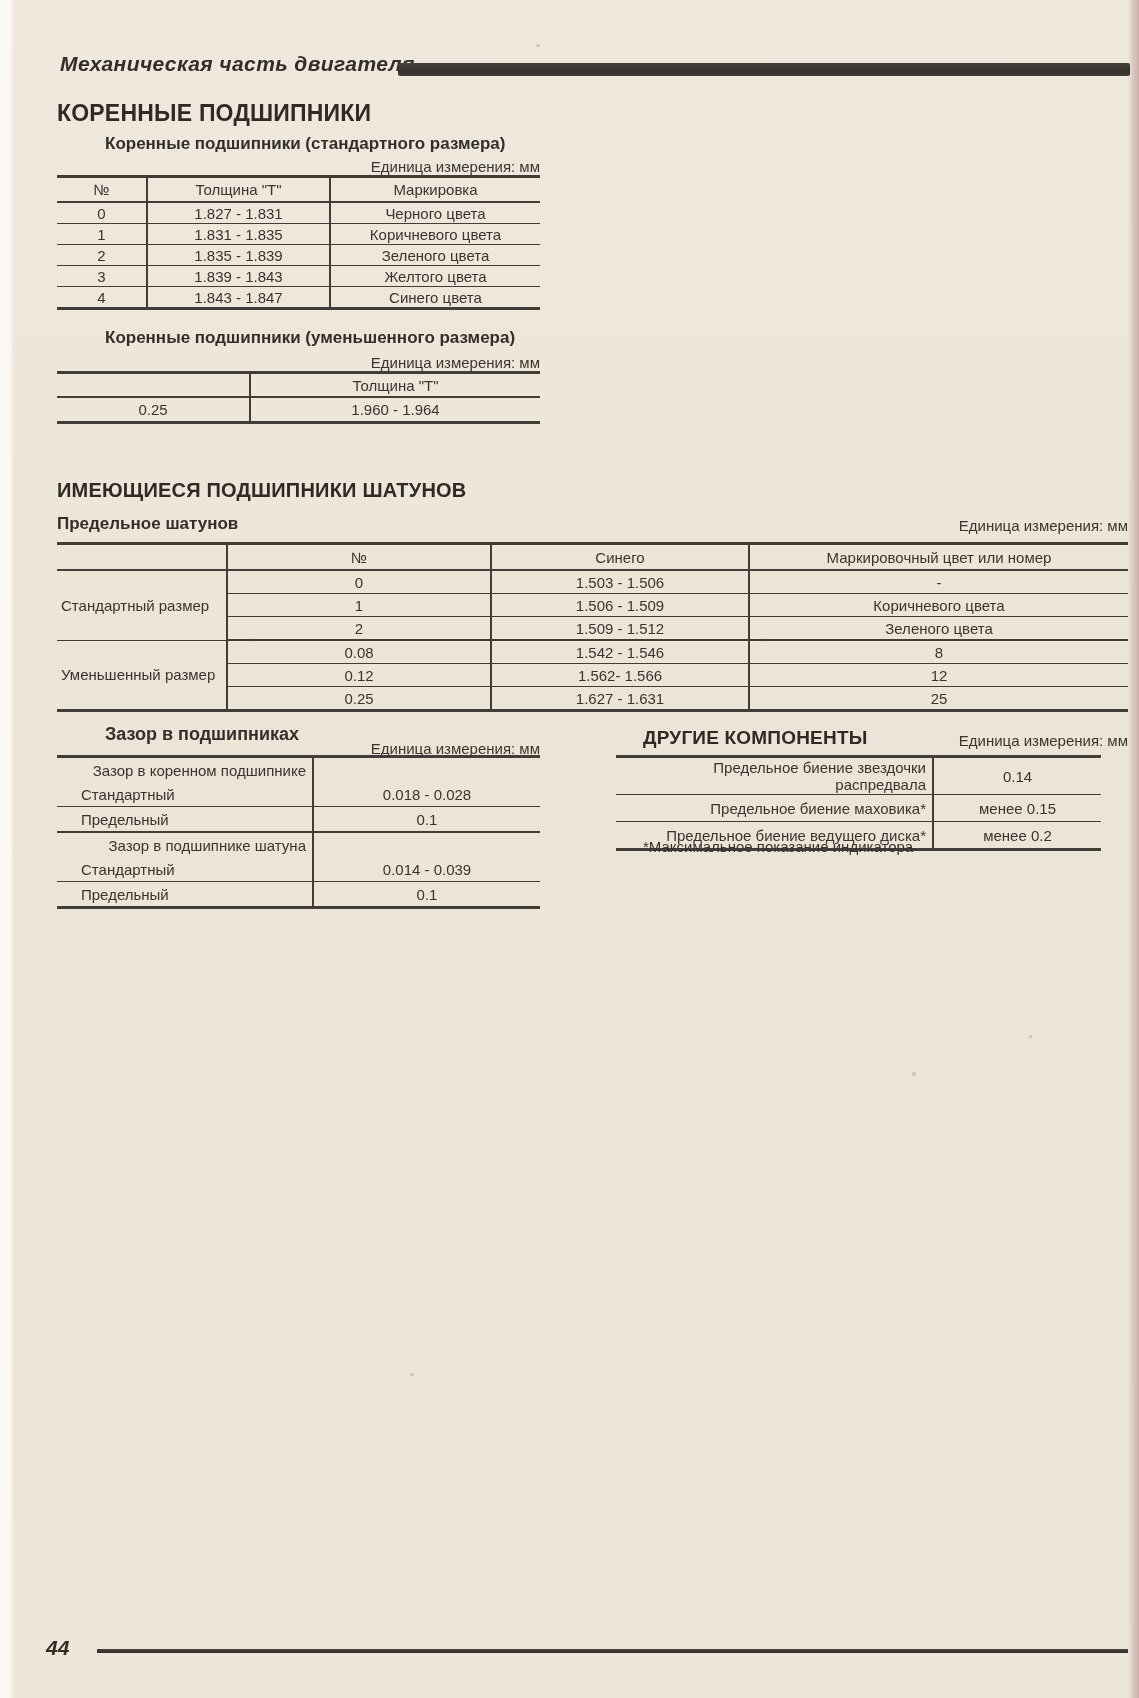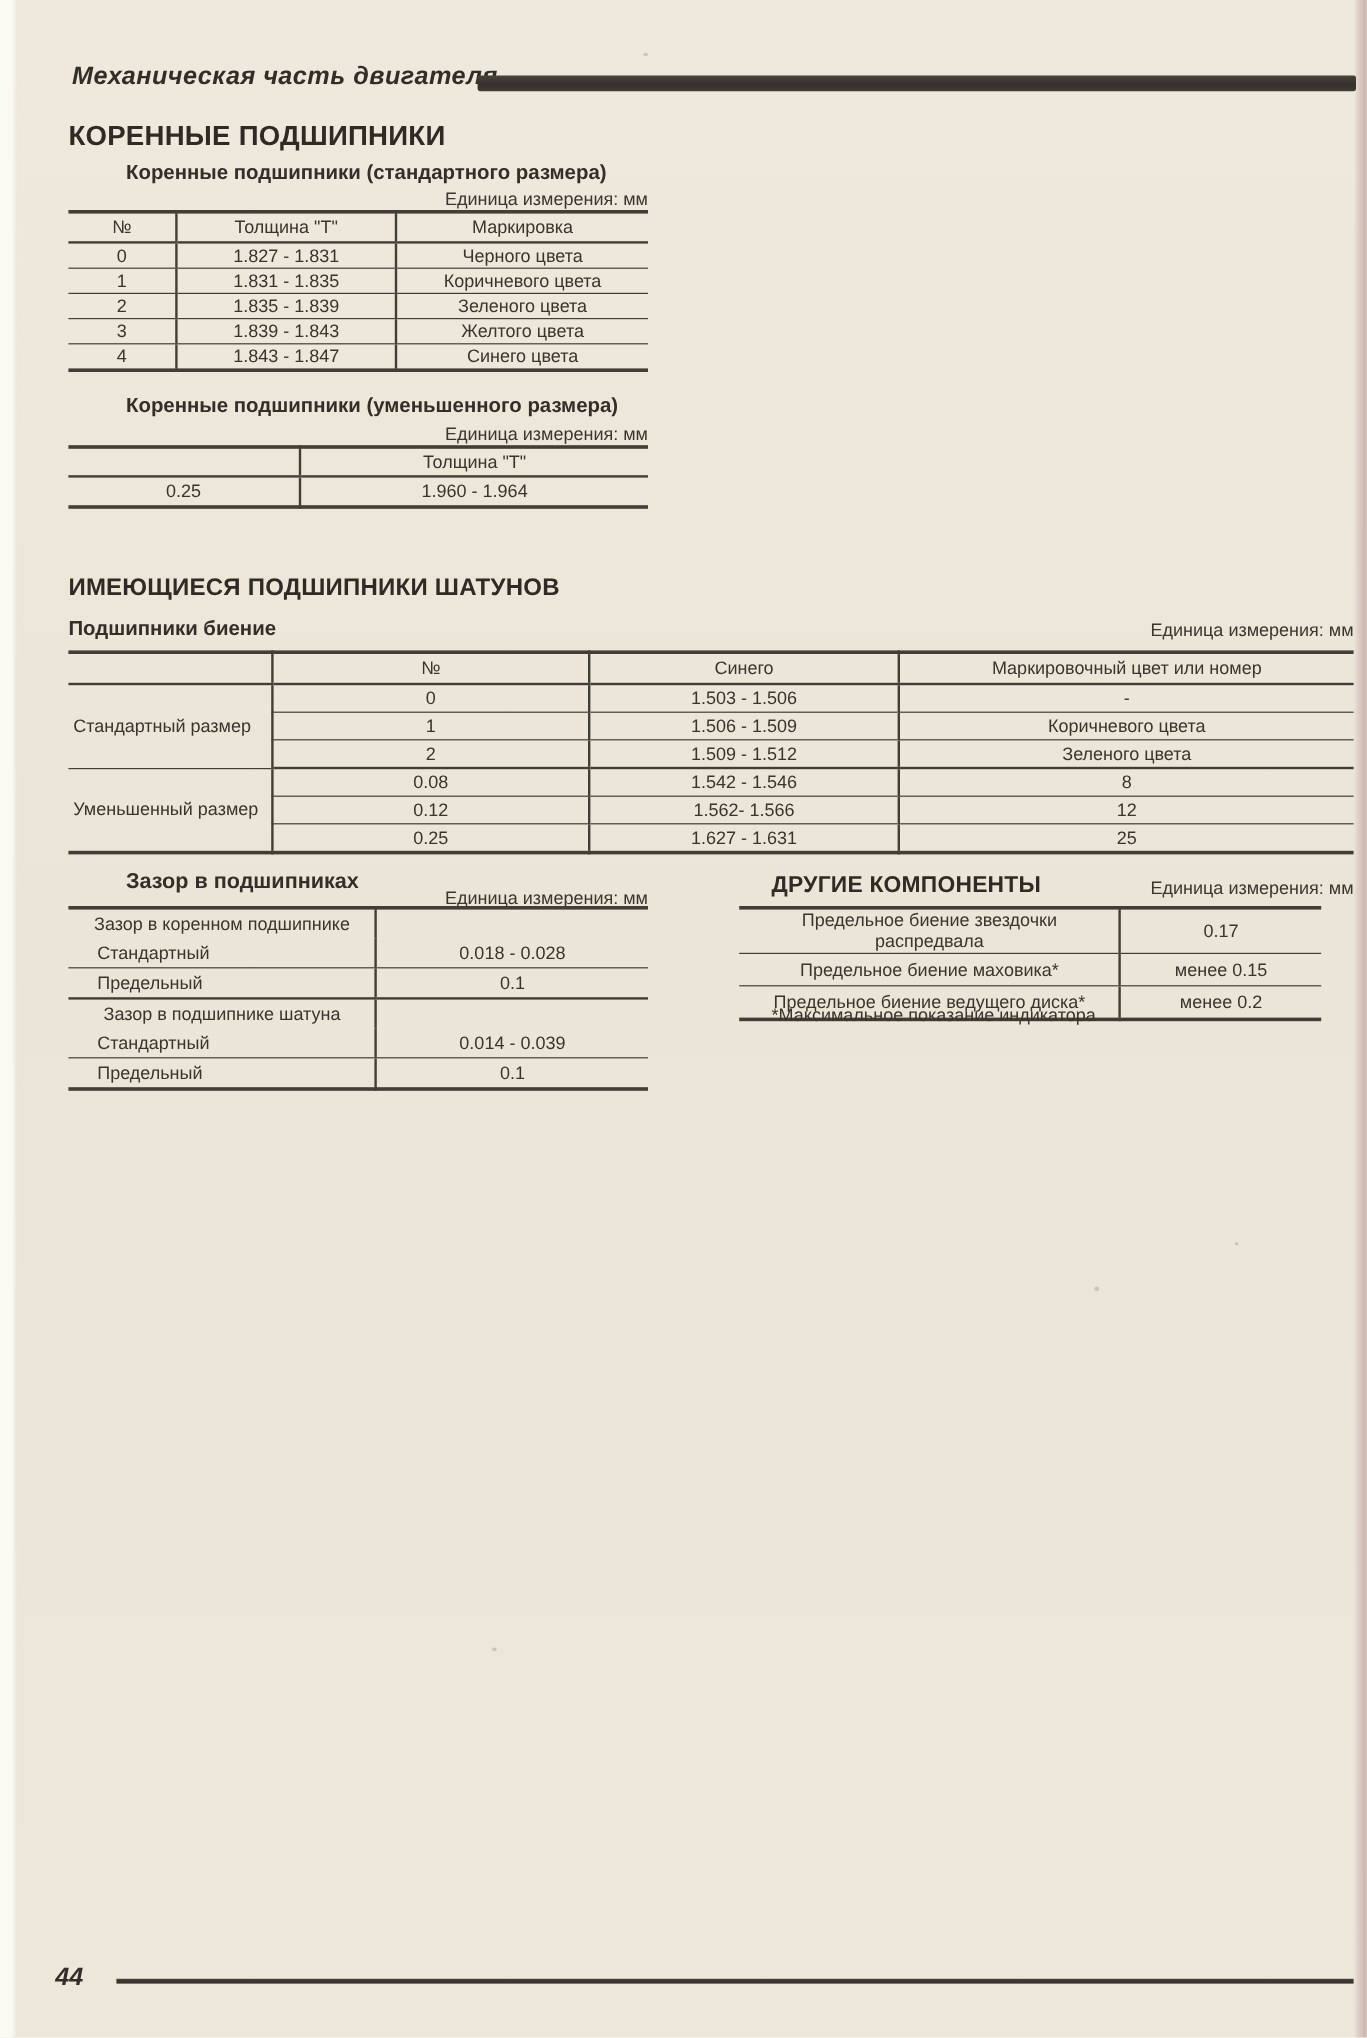--- a/index.html
+++ b/index.html
@@ -50,21 +50,21 @@
   .tbl th,.tbl td{
     font-weight:normal;text-align:center;vertical-align:middle;
     padding:1px 6px;border-bottom:1.5px solid var(--rule);
   }
   .tbl th+th,.tbl td+td{border-left:2px solid var(--rule);}
   .tbl thead th{border-bottom:2.5px solid var(--rule);}
   .tbl .rowlabel{text-align:left;padding-left:4px;border-right:2px solid var(--rule);}
   .tbl tr.grp-end td{border-bottom:2.5px solid var(--rule);}
   .tbl tr.noline td{border-bottom:none;}
   .tbl tr.thickline td{border-bottom:2.5px solid var(--rule);}
-  .tbl td.lbl{text-align:center;padding-left:7px;}
+  .tbl td.lbl{text-align:right;padding-left:7px;}
   .tbl td.lbl-ind{text-align:left;padding-left:24px;}
 
   .t1 th{height:21px;} .t1 td{height:18px;}
   .t2 th{height:20px;} .t2 td{height:21px;}
   .t3 th{height:22px;} .t3 td{height:20px;}
   .t4 td{height:22px;}
   .t5 td{height:24px;}
 
   .footnote{position:absolute;left:643px;top:838px;font-size:15px;color:#38332d;}
   .page-num{position:absolute;left:46px;top:1636px;font-size:21px;font-weight:bold;font-style:italic;color:#332d28;}
@@ -144,21 +144,21 @@
     <tbody>
       <tr>
         <td>0.25</td>
         <td>1.960 - 1.964</td>
       </tr>
     </tbody>
   </table>
 
   <div class="h1" style="top:479px;font-size:20px">ИМЕЮЩИЕСЯ ПОДШИПНИКИ ШАТУНОВ</div>
   <div class="titleline" style="left:57px;top:514px;width:1071px">
-    <span class="sub">Подшипники биение</span>
+    <span class="sub">Предельное шатунов</span>
     <span class="unit">Единица измерения: мм</span>
   </div>
 
   <table class="tbl t3" style="left:57px;top:542px;width:1071px">
     <colgroup>
         <col style="width:170px">
         <col style="width:264px">
         <col style="width:258px">
         <col>
       </colgroup>
@@ -248,21 +248,21 @@
   </div>
 
   <table class="tbl t5" style="left:616px;top:755px;width:485px">
     <colgroup>
         <col style="width:317px">
         <col>
       </colgroup>
     <tbody>
       <tr>
         <td class="lbl">Предельное биение звездочки распредвала</td>
-        <td>0.17</td>
+        <td>0.14</td>
       </tr>
       <tr>
         <td class="lbl">Предельное биение маховика*</td>
         <td>менее 0.15</td>
       </tr>
       <tr>
         <td class="lbl">Предельное биение ведущего диска*</td>
         <td>менее 0.2</td>
       </tr>
     </tbody>

